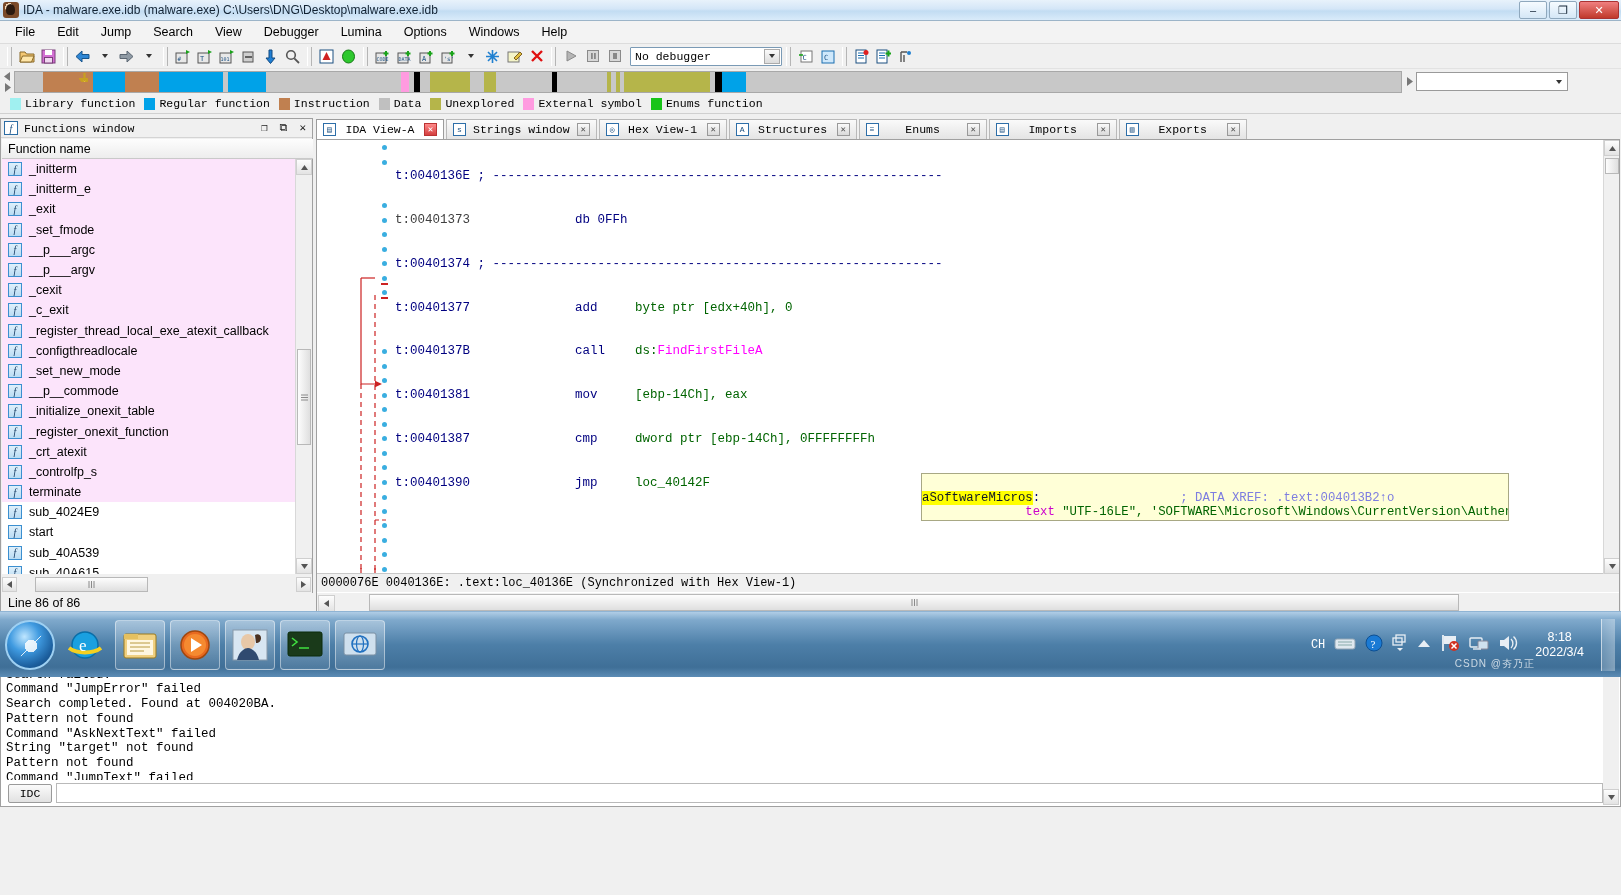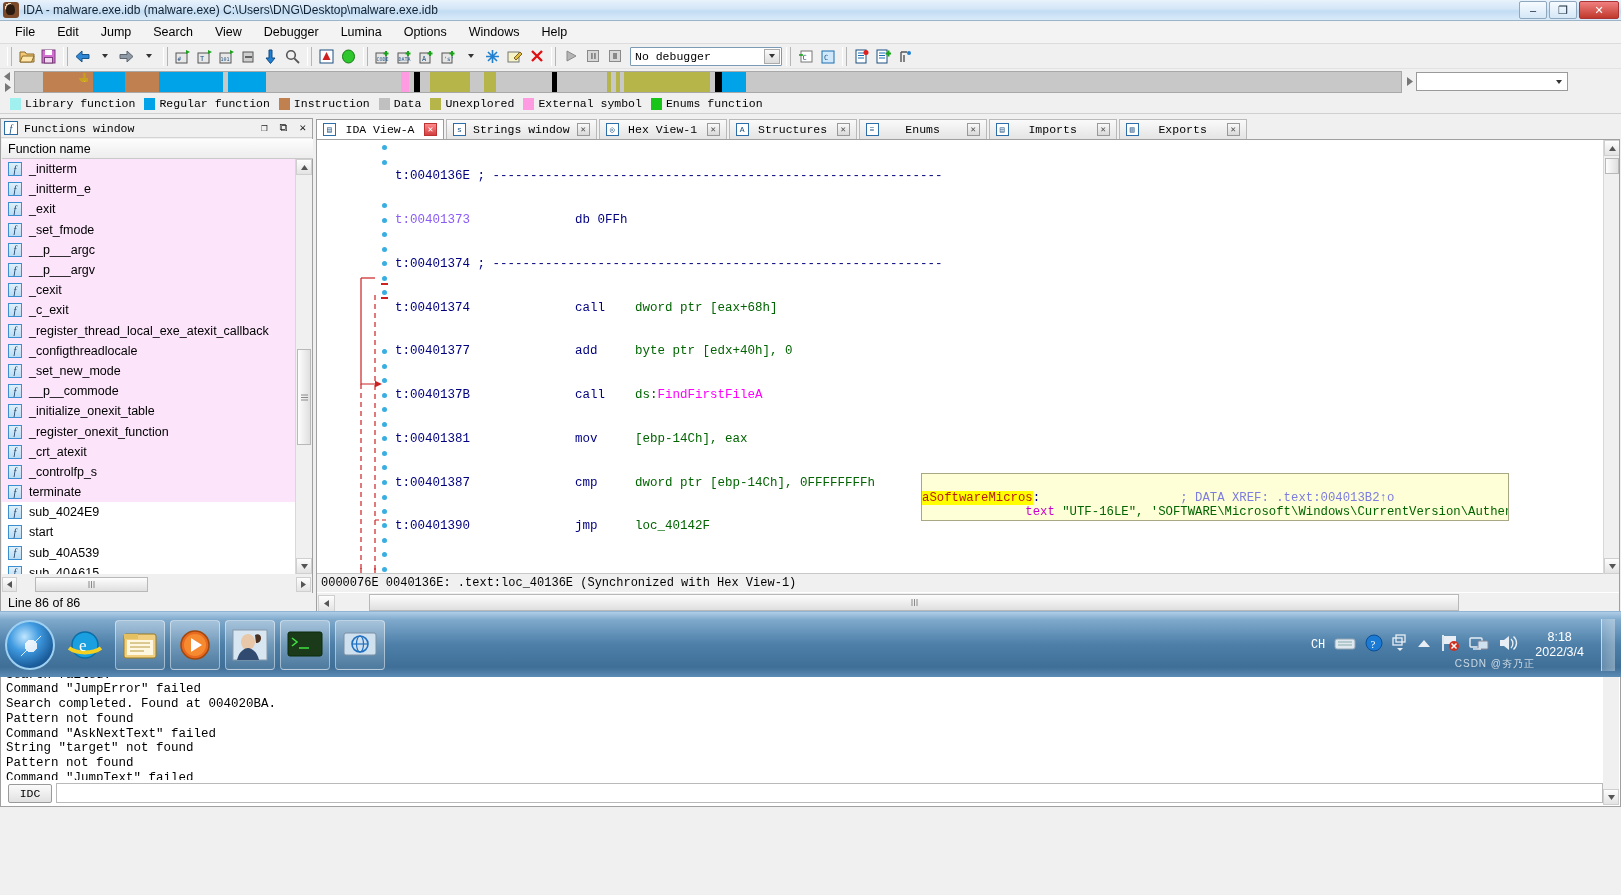--- a/index.html
+++ b/index.html
@@ -195,21 +195,21 @@
   .api { color:#ff00ff; }
   .sep { color:#000080; }
   .hl-red { background:#ff0000; color:#ffffff; }
 
   .tooltip {
     position:absolute; left:604px; top:333px; width:588px; height:48px;
     background:#ffffd7; border:1px solid #a8a884;
     font-family:"Liberation Mono", monospace; font-size:12.3px; line-height:14.6px;
     white-space:pre; overflow:hidden; padding-top:2px;
   }
-  .tt-name { background:#ffff00; color:#b91c1c; }
+  .tt-name { background:#ffff00; color:#0f172a; }
   .tt-kw { color:#cc00cc; }
   .tt-str { color:#006400; }
   .tt-x { color:#7d7de0; }
 
   .disasm-status {
     position:absolute; left:0; bottom:22px; width:100%; height:19px;
     background:#f0f0f0; border-top:1px solid #c8c8c8; display:flex; align-items:center;
     font-family:"Liberation Mono", monospace; font-size:12px; padding-left:4px;
   }
   .disasm-hscroll {
@@ -819,23 +819,22 @@
       <div class="dot" style="top:355px"></div>
       <div class="dot" style="top:369px"></div>
       <div class="dot" style="top:383px"></div>
       <div class="dot" style="top:398px"></div>
       <div class="dot" style="top:412px"></div>
       <div class="dot" style="top:427px"></div>
     </div>
 
     <div class="code">
       <div class="ln"><span class="addr">t:0040136E</span><span> </span><span class="sep">; ------------------------------------------------------------</span></div>
-      <div class="ln"><span class="addr" style="color:#8b5cf6">t:00401373</span><span>              </span><span class="mn">db 0FFh</span></div>
+      <div class="ln"><span class="addr" style="color:#404040">t:00401373</span><span>              </span><span class="mn">db 0FFh</span></div>
       <div class="ln"><span class="addr">t:00401374</span><span> </span><span class="sep">; ------------------------------------------------------------</span></div>
-      <div class="ln"><span class="addr">t:00401374</span><span>              </span><span class="mn">call</span><span>    </span><span class="op">dword ptr [eax+68h]</span></div>
       <div class="ln"><span class="addr">t:00401377</span><span>              </span><span class="mn">add</span><span>     </span><span class="op">byte ptr [edx+40h], 0</span></div>
       <div class="ln"><span class="addr">t:0040137B</span><span>              </span><span class="mn">call</span><span>    </span><span class="op">ds:</span><span class="api">FindFirstFileA</span></div>
       <div class="ln"><span class="addr">t:00401381</span><span>              </span><span class="mn">mov</span><span>     </span><span class="op">[ebp-14Ch], eax</span></div>
       <div class="ln"><span class="addr">t:00401387</span><span>              </span><span class="mn">cmp</span><span>     </span><span class="op">dword ptr [ebp-14Ch], 0FFFFFFFFh</span></div>
       <div class="ln"><span class="addr">t:00401390</span><span>              </span><span class="mn">jmp</span><span>     </span><span class="op">loc_40142F</span></div>
       
       
       
       
       

